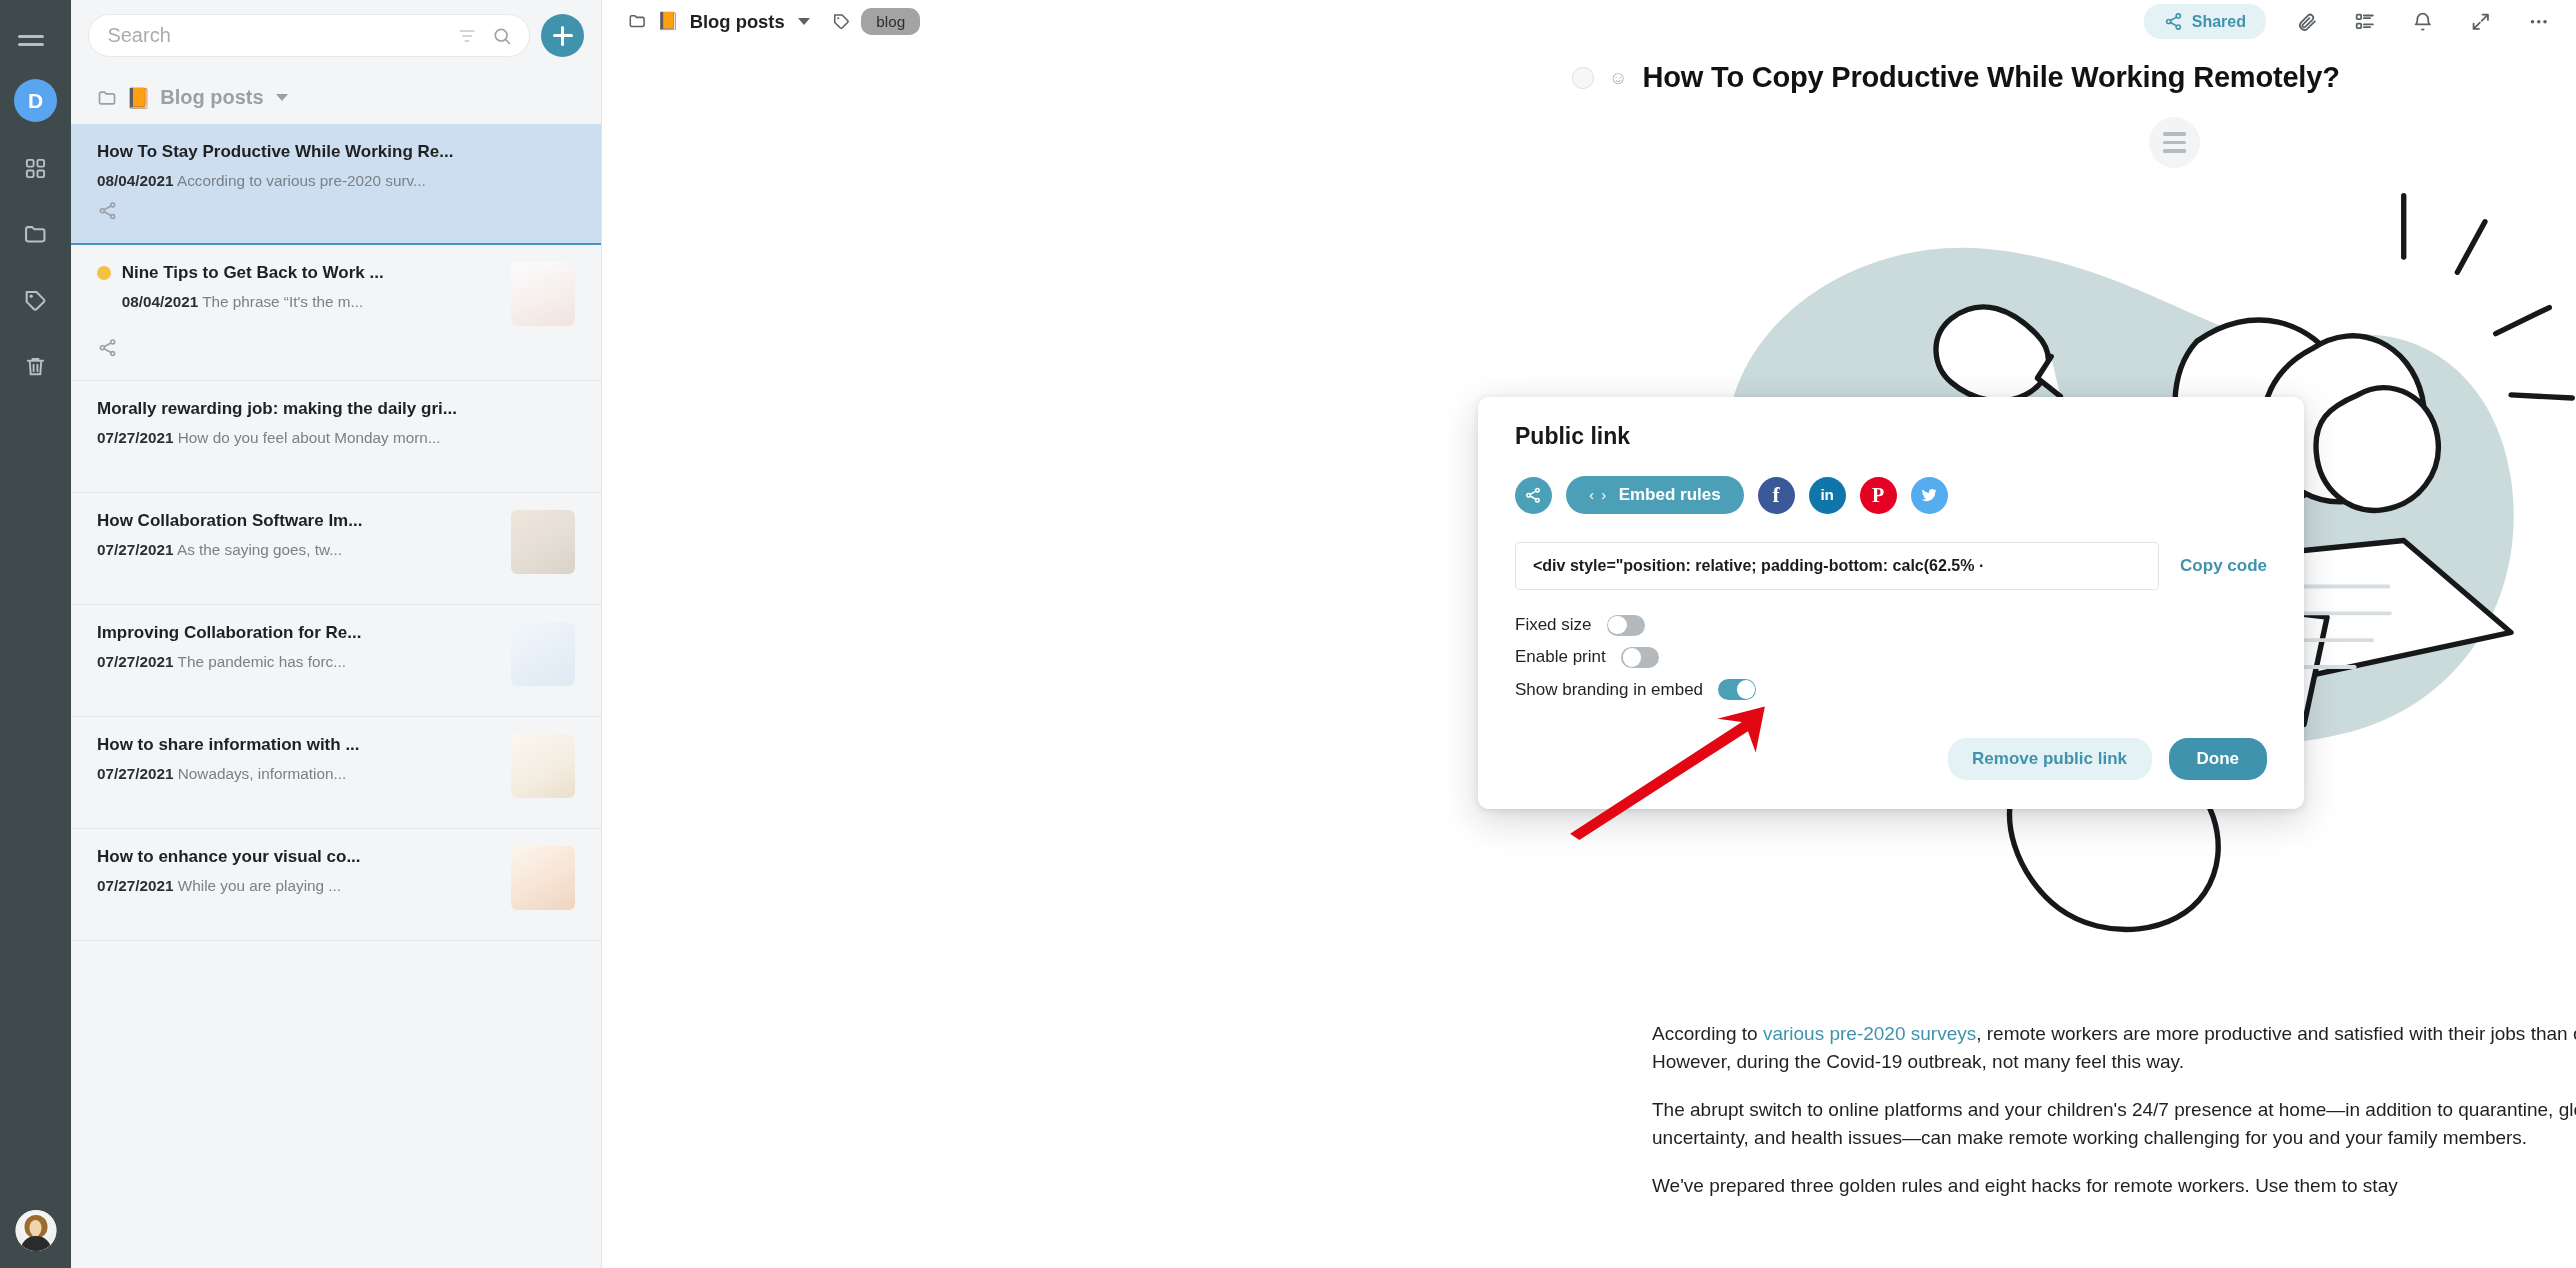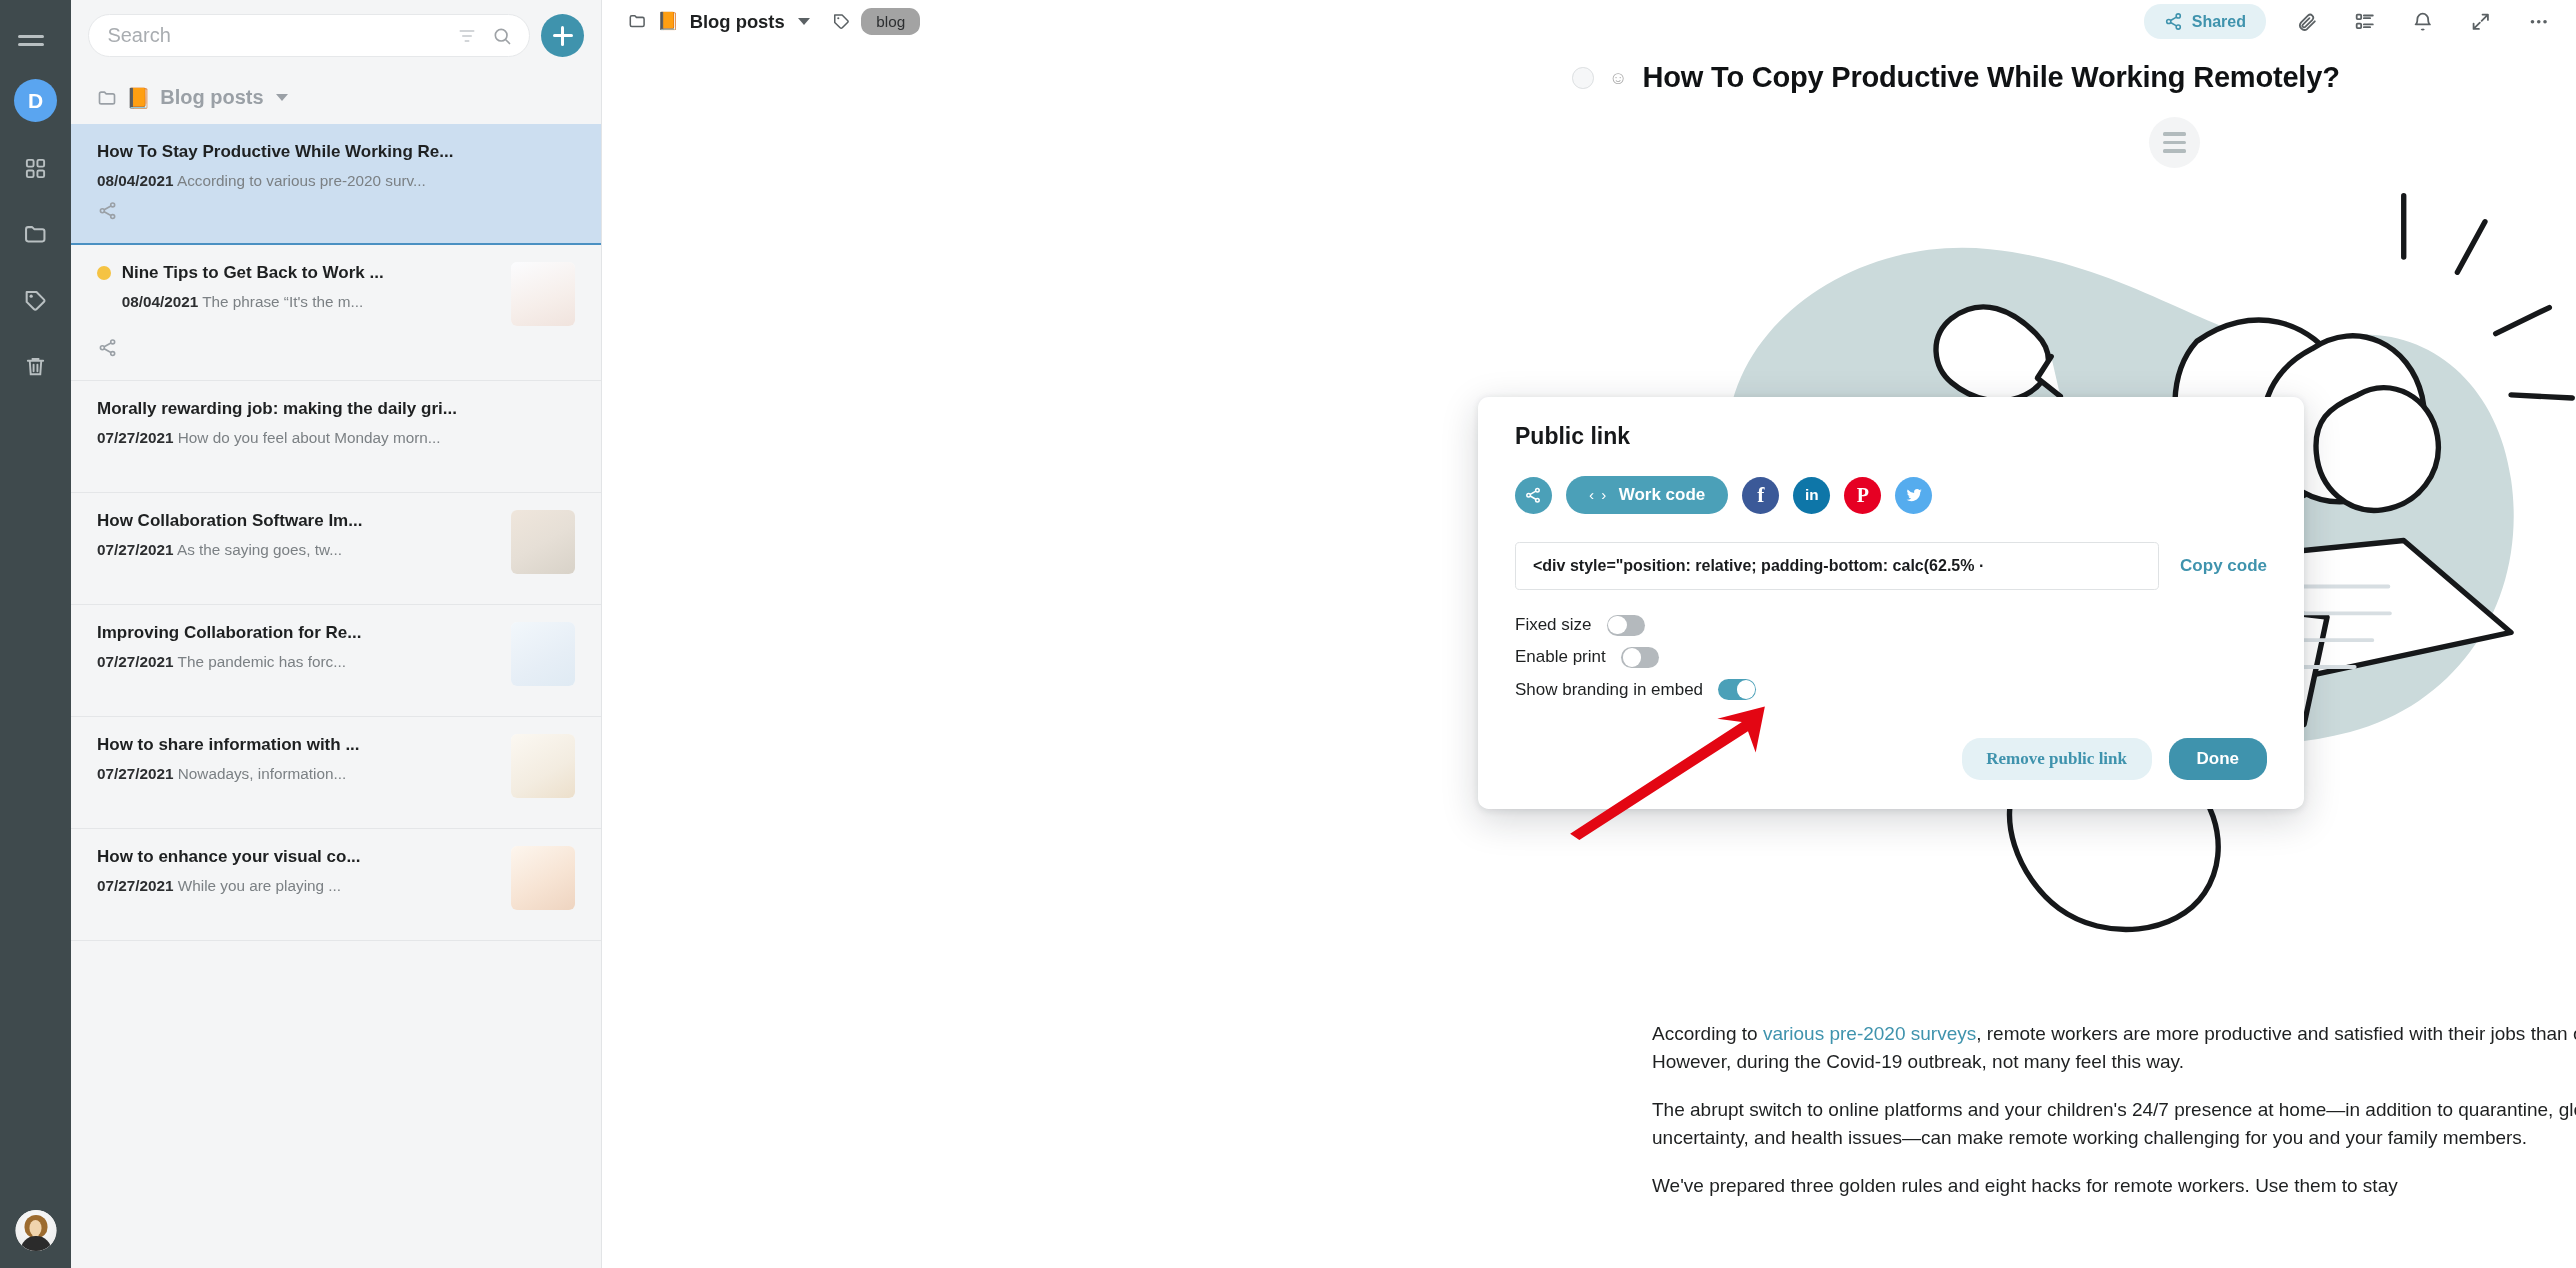--- a/index.html
+++ b/index.html
@@ -188,21 +188,21 @@
   .opt-label { font-size: 17px; color:#1e2021; }
   .toggle { width: 38px; height: 21.5px; border-radius: 10.7px; background:#b4b9bd; position:relative; cursor:pointer; flex:0 0 38px; }
   .toggle .knob { position:absolute; top:1.5px; left:1.5px; width:18.4px; height:18.4px; border-radius:50%; background:#fff; transition:left .15s; }
   .toggle.on { background:#4ba0b8; }
   .toggle.on .knob { left: 18.4px; }
 
   .modal-actions { display:flex; justify-content:flex-end; align-items:center; gap: 17px; margin-top: 38px; }
   .btn-ghost {
     background:#e4f1f5; color:#3f93ad; border-radius:18.4px; padding: 10.7px 24.5px;
     font-size:17px; font-weight:bold; cursor:pointer; border:0;
-    font-family:Liberation Serif, serif;
+    font-family:Liberation Sans, sans-serif;
   }
   .btn-primary {
     background:#3f93ad; color:#fff; border-radius:18.4px; padding: 10.7px 28px;
     font-size:17px; font-weight:bold; cursor:pointer; border:0;
     font-family:"Liberation Sans", sans-serif;
   }
 
   .arrow-anno { position:absolute; left: 962px; top: 702px; z-index: 30; pointer-events:none; }
 </style>
 </head>
@@ -480,21 +480,21 @@
         <div class="sr-circle" style="background:#4ba0b8">
           <svg width="18.4" height="18.4" viewBox="0 0 24 24" fill="none" stroke="#fff" stroke-width="2">
             <circle cx="17.5" cy="5.5" r="2.3"></circle>
               <circle cx="6" cy="12" r="2.3"></circle>
               <circle cx="17.5" cy="18.5" r="2.3"></circle>
             <path d="M8.1 10.9 15.4 6.7M8.1 13.1 15.4 17.3"></path>
           </svg>
         </div>
         <div class="embed-pill">
           <span class="chev">‹&nbsp;›</span>
-          <span>Work code</span>
+          <span>Embed rules</span>
         </div>
         <div class="sr-circle" style="background:#3b5998;color:#fff;font-size:21.5px;font-weight:bold;font-family:'Liberation Serif',serif">f</div>
         <div class="sr-circle" style="background:#0e76a8;color:#fff;font-size:15.3px;font-weight:bold">in</div>
         <div class="sr-circle" style="background:#e60023;color:#fff;font-size:20px;font-weight:bold;font-family:'Liberation Serif',serif">P</div>
         <div class="sr-circle" style="background:#55acee">
           <svg width="18.4" height="18.4" viewBox="0 0 24 24" fill="#fff">
             <path d="M22 5.9c-.7.3-1.5.5-2.3.6.8-.5 1.4-1.3 1.7-2.2-.8.5-1.7.8-2.6 1a4 4 0 0 0-6.9 3.7A11.5 11.5 0 0 1 3.5 4.6a4 4 0 0 0 1.3 5.4c-.7 0-1.3-.2-1.8-.5a4 4 0 0 0 3.2 4 4 4 0 0 1-1.8.1 4 4 0 0 0 3.7 2.8A8 8 0 0 1 2 18a11.4 11.4 0 0 0 6.3 1.8c7.5 0 11.6-6.2 11.6-11.6v-.5c.8-.6 1.5-1.3 2.1-2.1z"></path>
           </svg>
         </div>
       </div>

